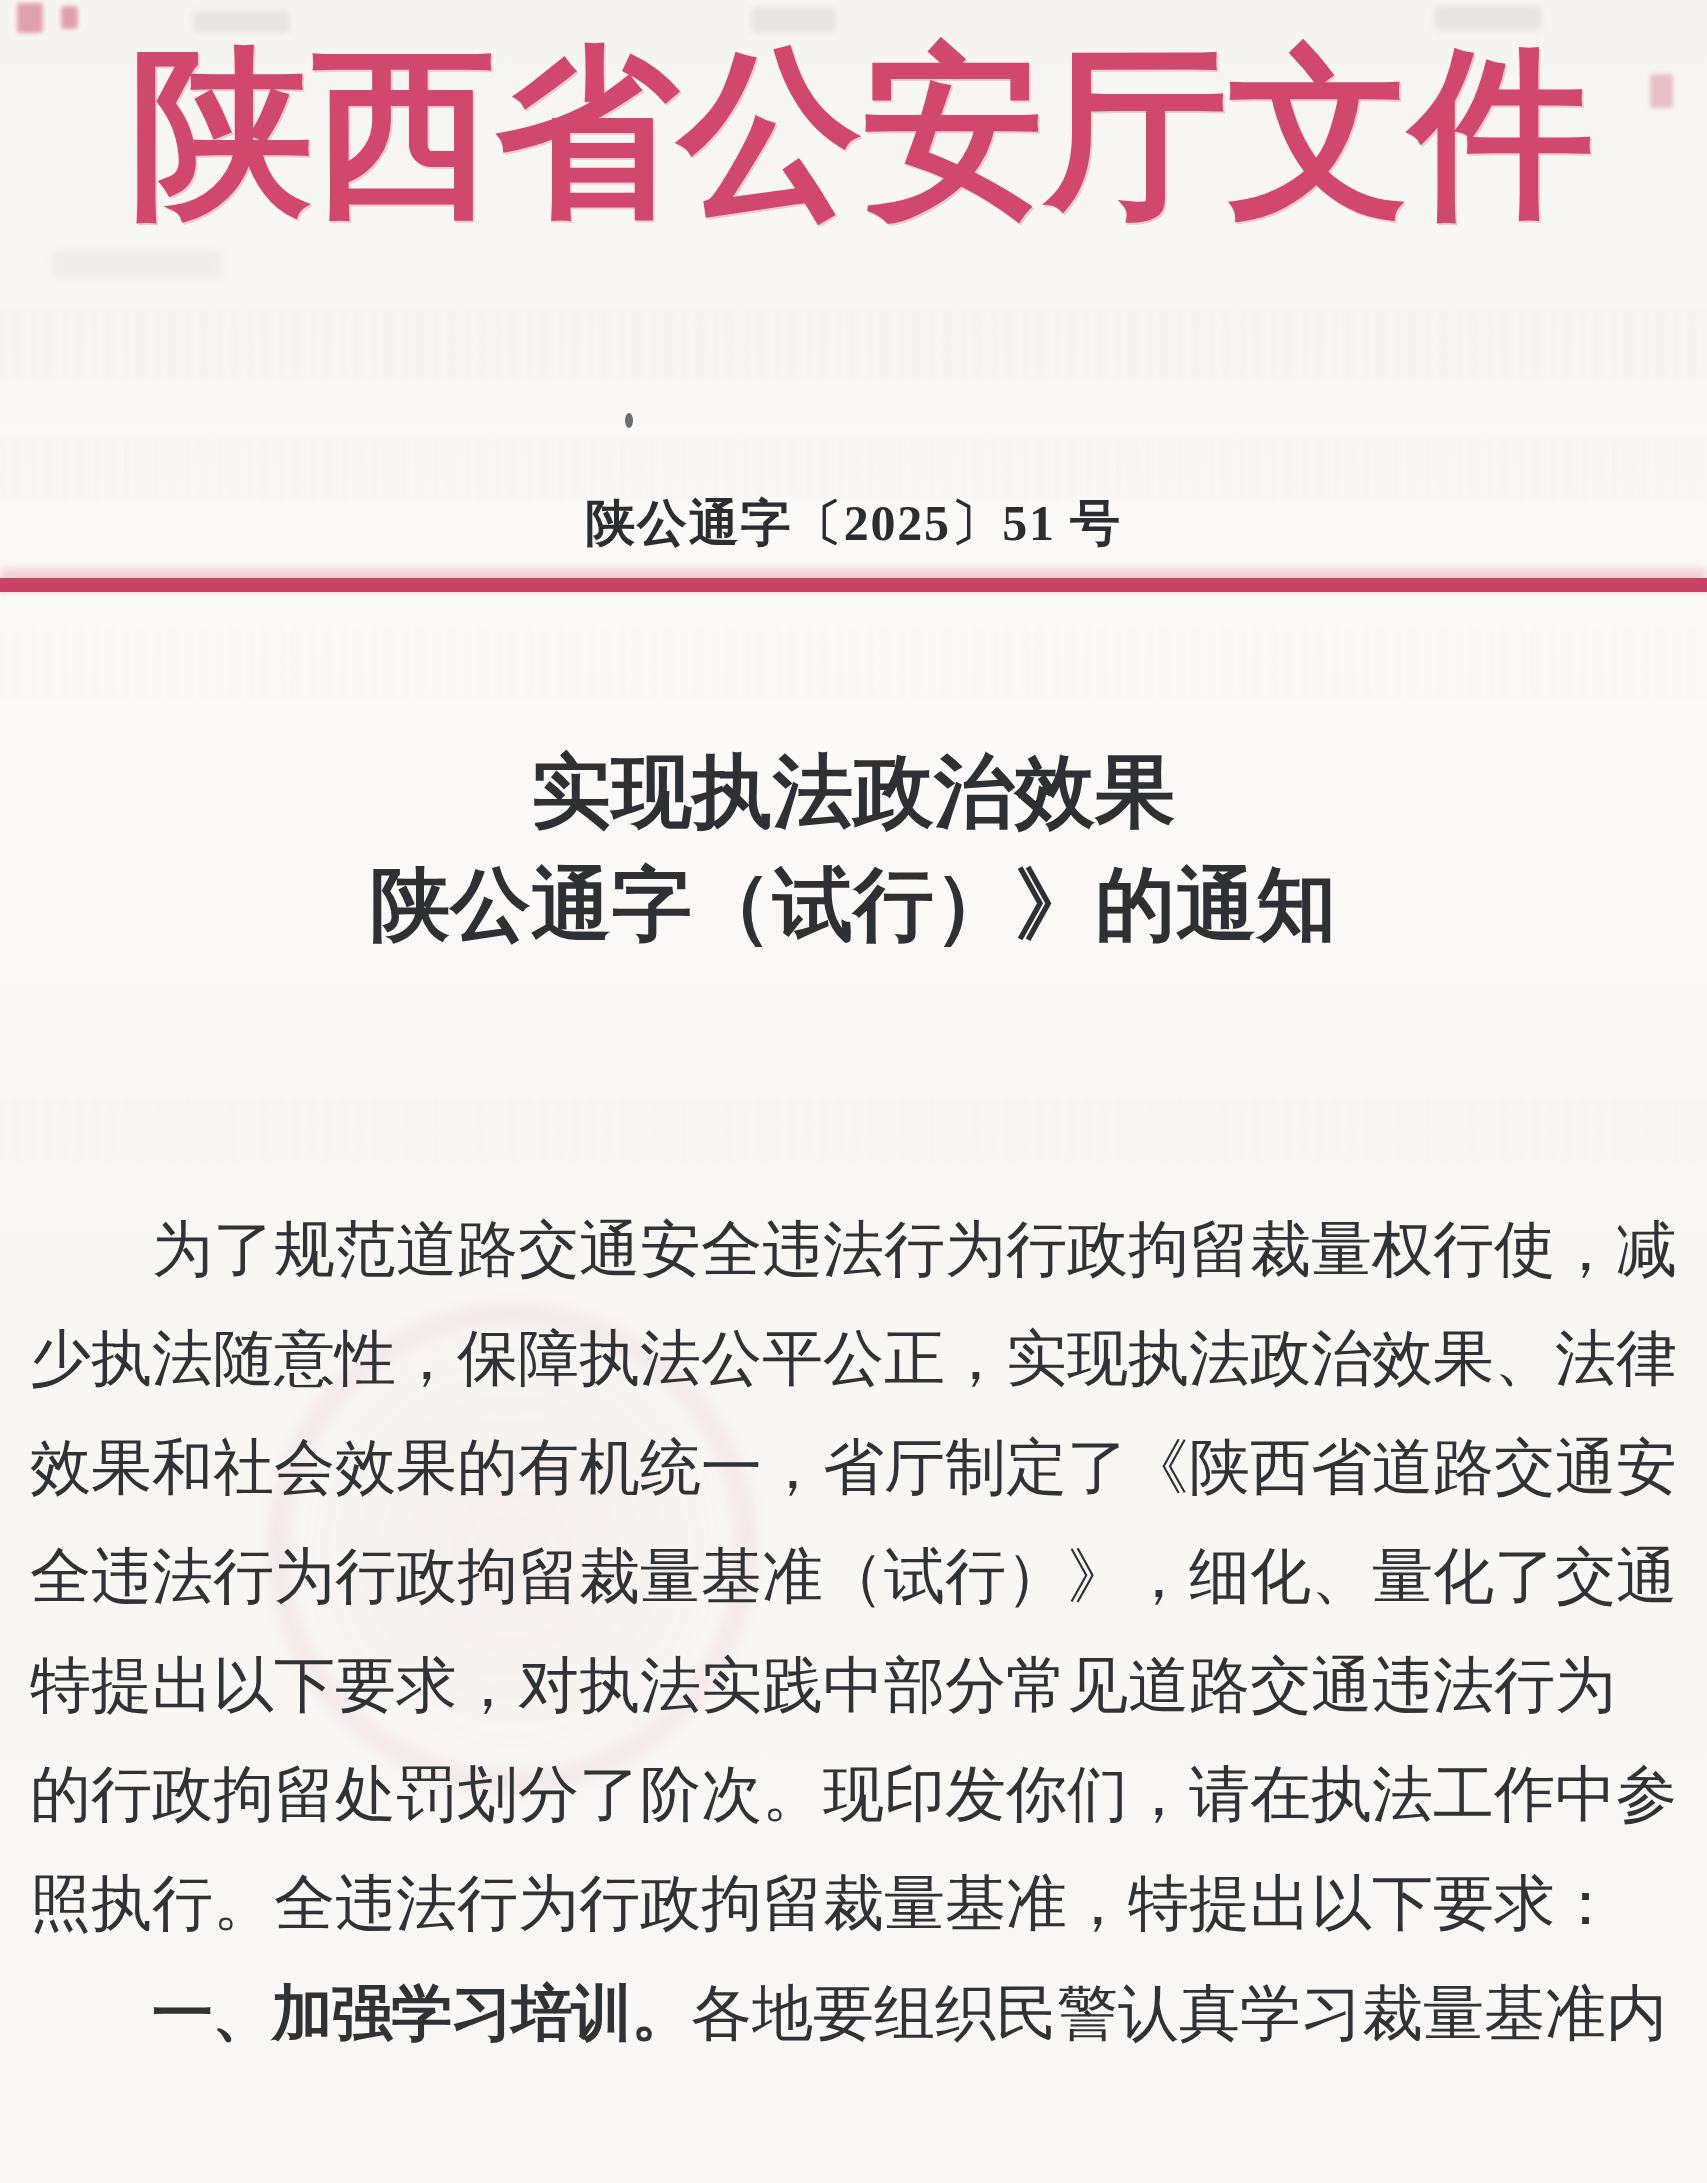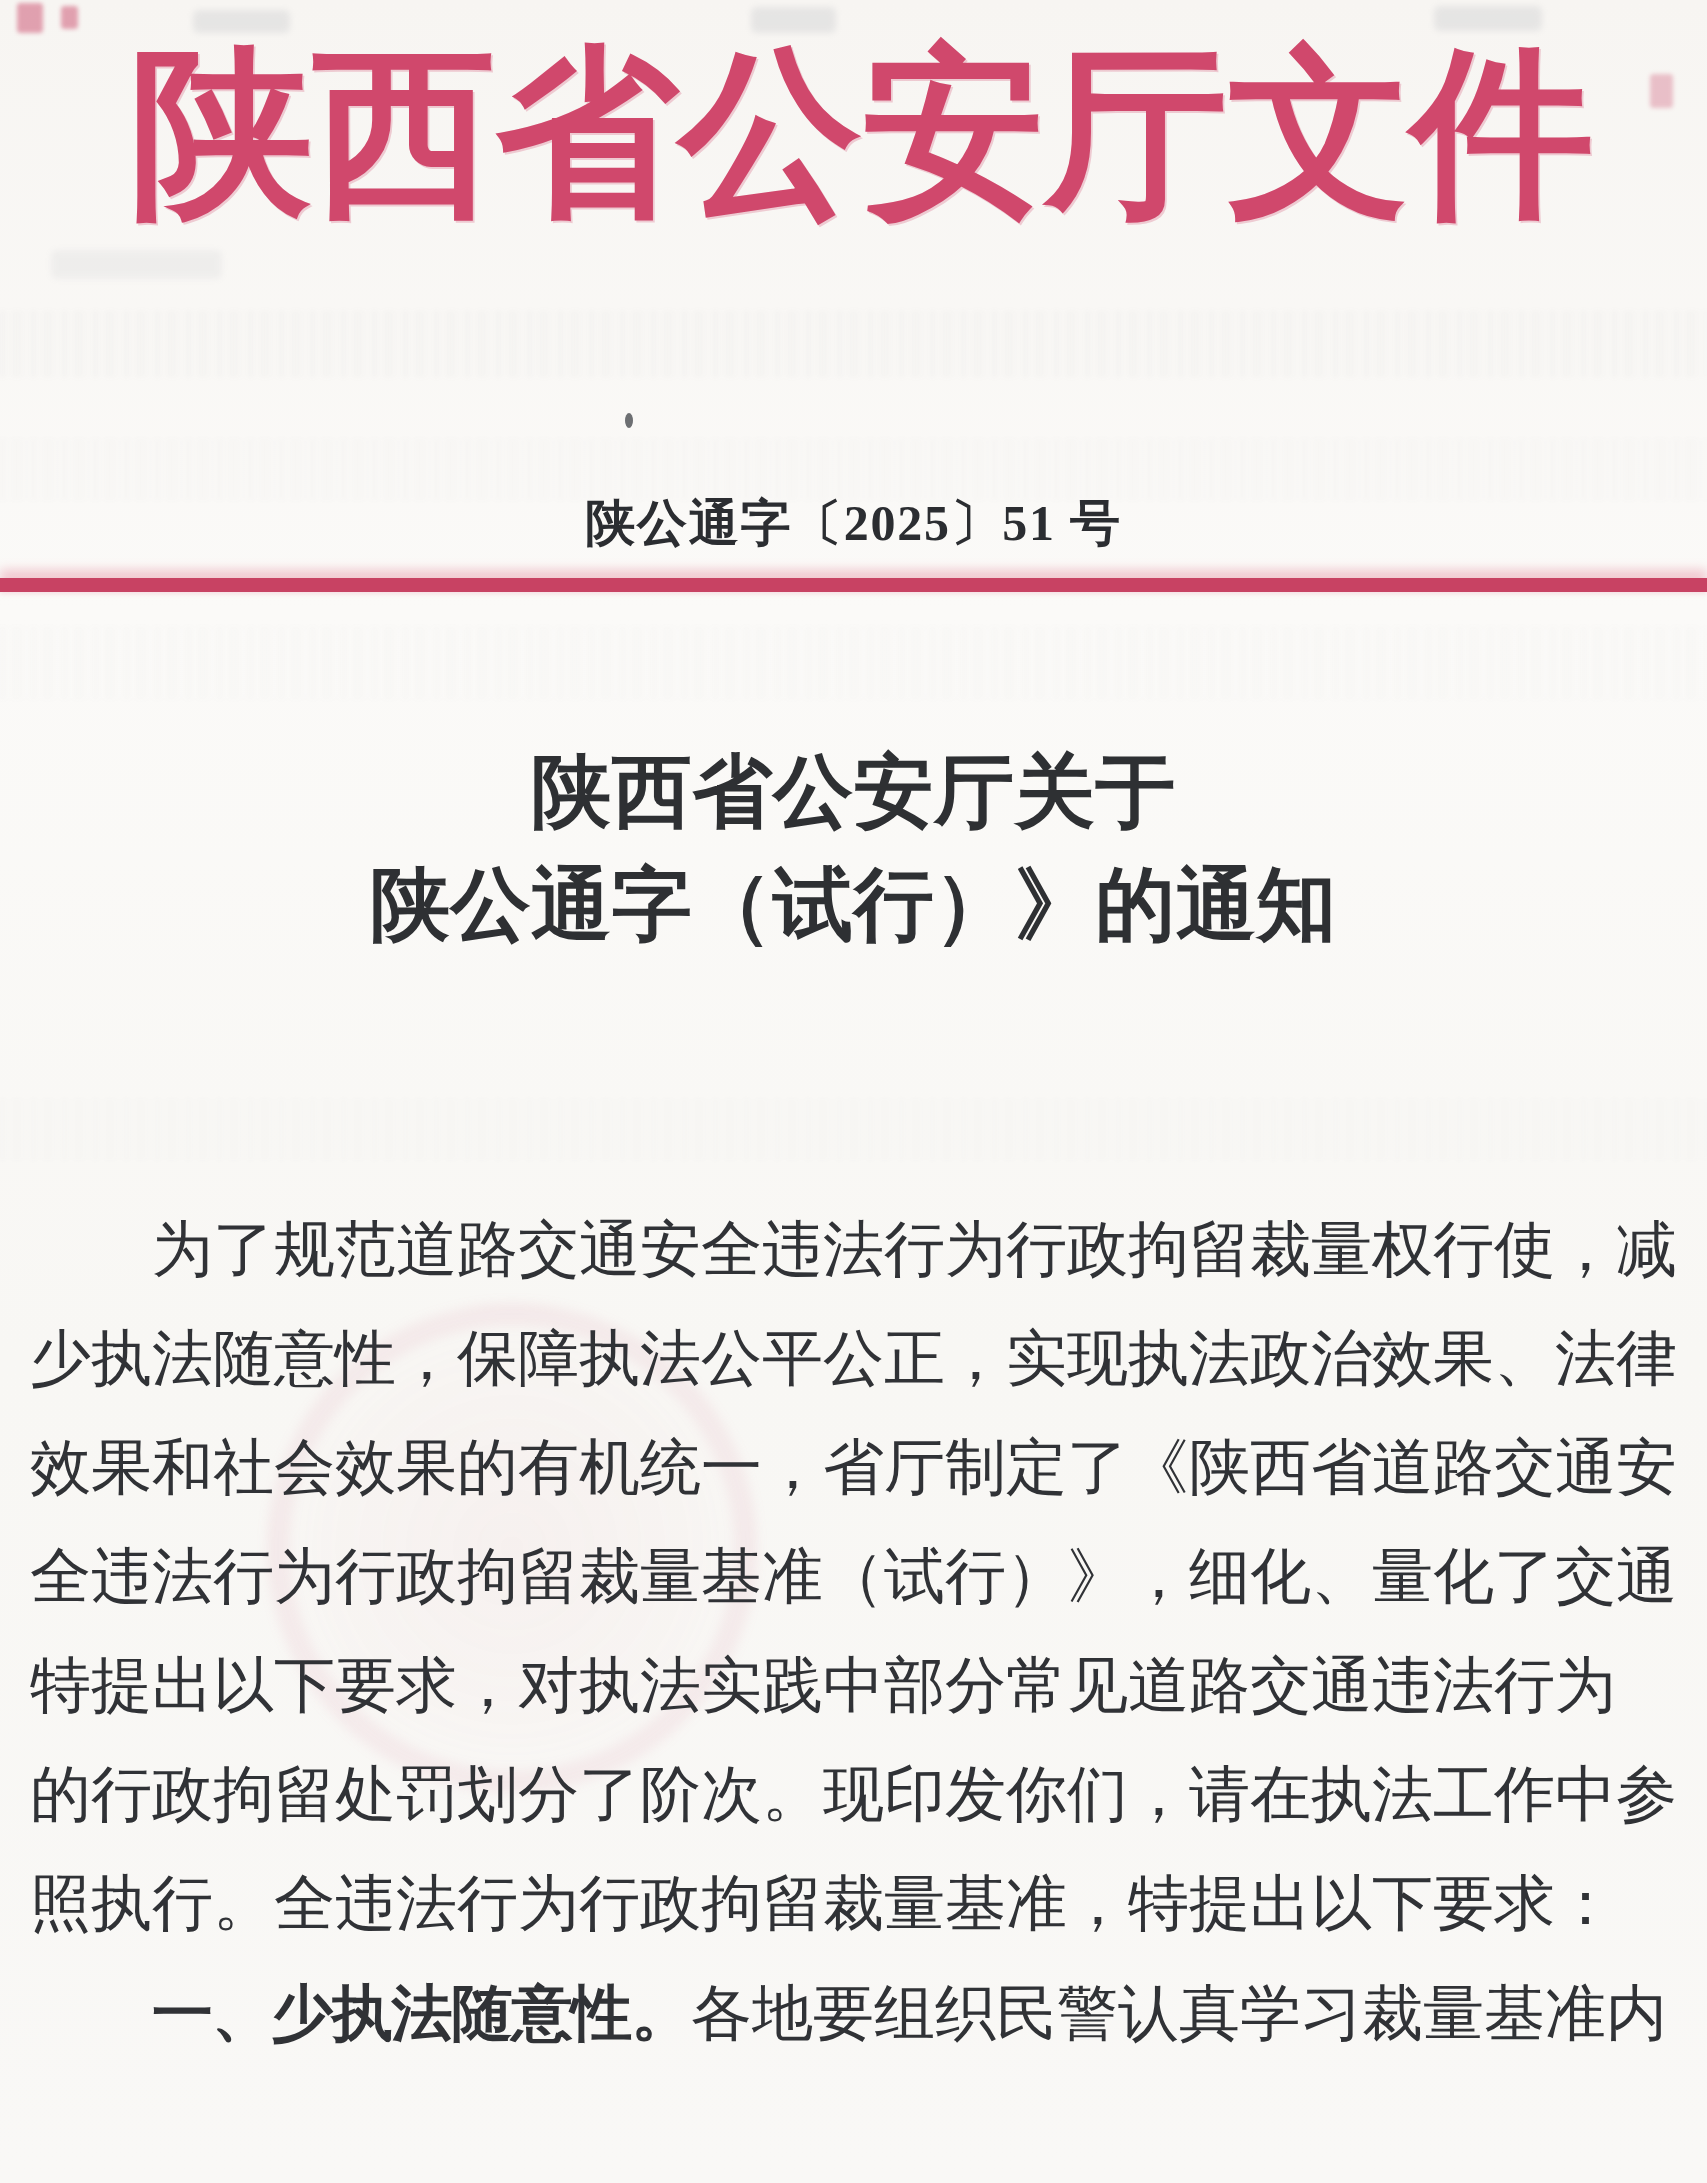--- a/index.html
+++ b/index.html
@@ -157,31 +157,31 @@
   <div class="dot" style="top:413px; left:625px;"></div>
   <div class="seal-ghost"></div>
 
   <div class="masthead">陕西省公安厅文件</div>
 
   <div class="doc-number">陕公通字〔2025〕51 号</div>
 
   <div class="red-rule"></div>
 
   <div class="doc-title">
-    <div class="t-line">陕西省公安厅关于</div>
+    <div class="t-line">实现执法政治效果</div>
     <div class="t-line">陕公通字（试行）》的通知</div>
   </div>
 
   <div class="body-block">
     <div class="body-line indent">为了规范道路交通安全违法行为行政拘留裁量权行使，减</div>
     <div class="body-line">少执法随意性，保障执法公平公正，实现执法政治效果、法律</div>
     <div class="body-line">效果和社会效果的有机统一，省厅制定了《陕西省道路交通安</div>
     <div class="body-line">全违法行为行政拘留裁量基准（试行）》，细化、量化了交通</div>
     <div class="body-line">特提出以下要求，对执法实践中部分常见道路交通违法行为</div>
     <div class="body-line">的行政拘留处罚划分了阶次。现印发你们，请在执法工作中参</div>
     <div class="body-line">照执行。全违法行为行政拘留裁量基准，特提出以下要求：</div>
     <div class="body-line indent">
-      <span class="lead-bold">一、少执法随意性。</span><span>各地要组织民警认真学习裁量基准内</span>
+      <span class="lead-bold">一、加强学习培训。</span><span>各地要组织民警认真学习裁量基准内</span>
     </div>
   </div>
 
 </div>
 
 
 </body></html>

